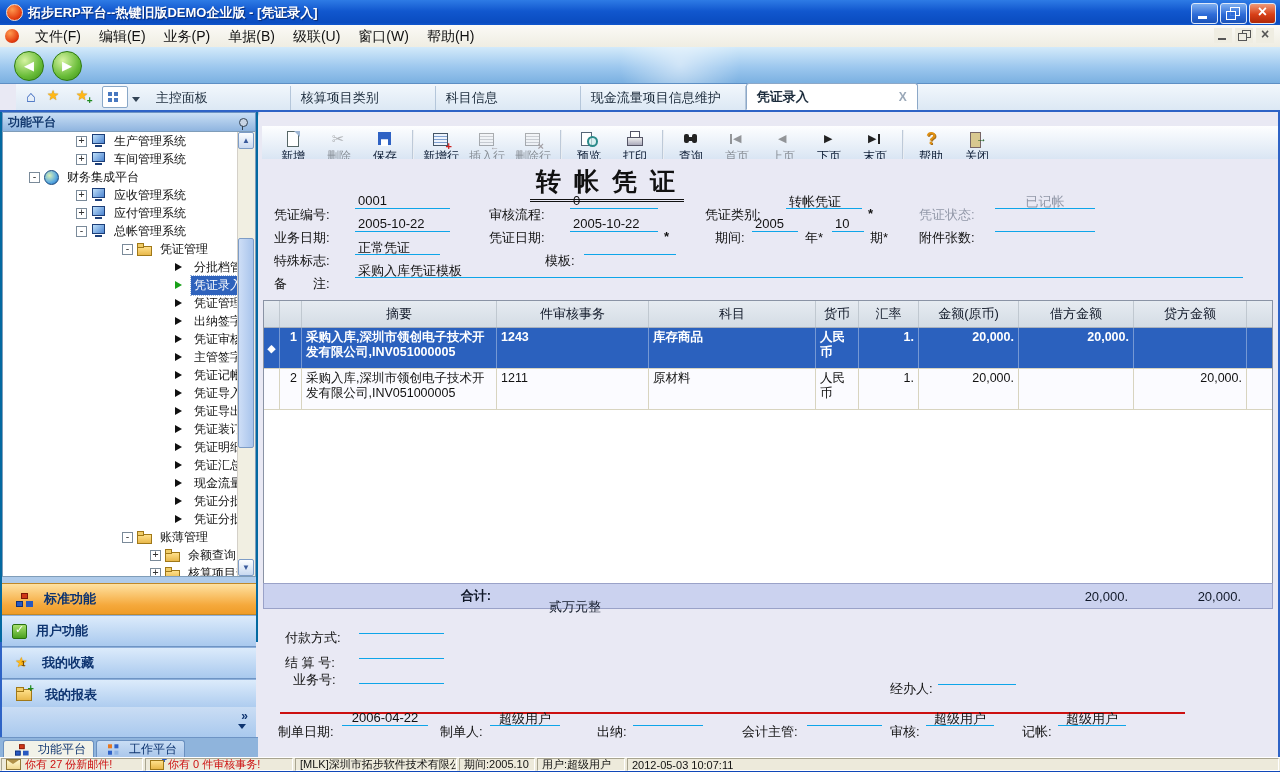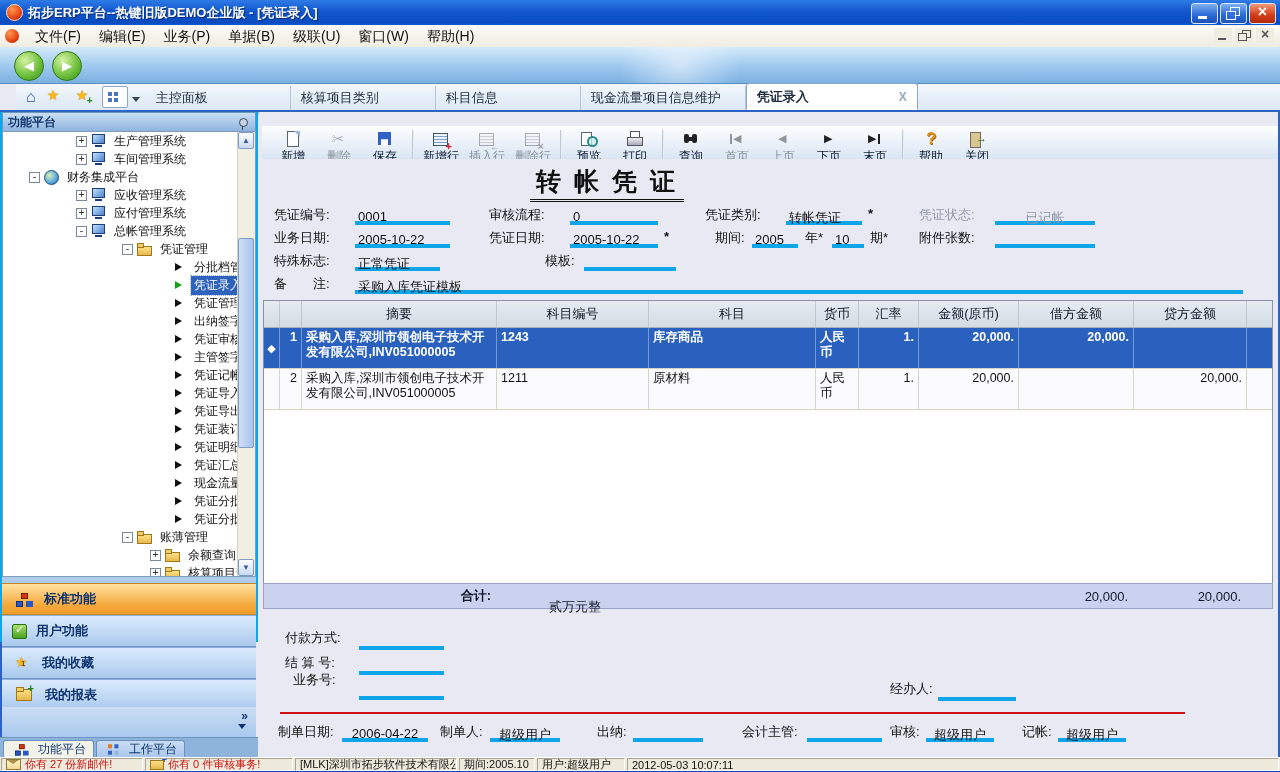--- a/index.html
+++ b/index.html
@@ -98,21 +98,21 @@
   .grid-caret::after{content:"";position:absolute;left:2px;top:9px;border:4px solid transparent;border-top:5px solid #345;}
   .tabs{display:flex;align-items:flex-end;height:26px;}
   .tab{padding:0 24px 0 10px;line-height:24px;height:24px;font-size:13px;color:#1A2A3A;border-right:1px solid #B4C6DA;min-width:110px;}
   .tab.active{background:#FFFFFF;border:1px solid #8CA8C8;border-bottom:1px solid #FFF;border-radius:3px 3px 0 0;
     font-weight:bold;height:25px;display:flex;align-items:center;justify-content:space-between;min-width:150px;padding:0 10px;}
   .tab-x{color:#9AA8B8;font-weight:bold;font-size:12px;margin-left:40px;}
   .bodyline{position:absolute;left:0;top:110px;width:1280px;height:2px;background:#2E63C6;}
   .edge{position:absolute;top:112px;bottom:15px;width:2px;background:#2E63C6;}
 
   
-  .sidebar{position:absolute;left:0;top:112px;width:258px;height:530px;background:#0ea5e9;}
+  .sidebar{position:absolute;left:0;top:112px;width:258px;height:530px;background:#0369a1;}
   .side-header{position:absolute;left:2px;top:0;right:2px;height:19px;background:linear-gradient(#C9DFF5,#8CB2DE);
     border:1px solid #6E94C4;display:flex;align-items:center;justify-content:space-between;
     font-size:12px;font-weight:bold;color:#12386E;padding:0 5px;}
   .pin{width:7px;height:7px;border:1px solid #345;border-radius:50%;background:#C8D4E4;position:relative;margin-right:2px;}
   .pin::after{content:"";position:absolute;left:2px;top:7px;width:1px;height:4px;background:#345;}
   .tree{position:absolute;left:2px;top:19px;width:254px;height:446px;background:#fff;border:1px solid #7F9DB9;
     overflow:hidden;box-sizing:border-box;}
   .titem{height:18px;display:flex;align-items:center;font-size:12px;color:#111;white-space:nowrap;}
   .lvl1{padding-left:26px;}.lvl2{padding-left:73px;}.lvl3{padding-left:119px;}.lvl4{padding-left:168px;}.lvl4f{padding-left:147px;}
   .expand{width:9px;height:9px;border:1px solid #7A8A99;background:#fff;font-size:10px;line-height:7px;
@@ -192,21 +192,21 @@
   .exit::before{content:"";position:absolute;left:3px;top:2px;width:9px;height:14px;background:#D8C890;border:1px solid #766;}
   .exit::after{content:"→";position:absolute;left:9px;top:2px;color:#151;font-weight:bold;font-size:11px;}
 
   
   .form{position:absolute;left:0;top:47px;right:0;bottom:0;background:#E9E9F4;font-size:13px;color:#111;}
   .v-title{position:absolute;left:0;top:6px;width:690px;text-align:center;}
   .v-title span{display:inline-block;font-size:25px;font-weight:bold;letter-spacing:3px;
     border-bottom:3px double #111;padding:0 6px 1px;}
   .flab{position:absolute;white-space:nowrap;}
   .gray{color:#9298A8;}
-  .fline{position:absolute;border-bottom:4px solid #0ea5e9;height:16px;padding:0 3px;white-space:nowrap;box-sizing:border-box;margin-top:16px;}
+  .fline{position:absolute;border-bottom:1px solid #0ea5e9;height:16px;padding:0 3px;white-space:nowrap;box-sizing:border-box;}
   .ctr{text-align:center;}
   .star{position:absolute;font-weight:bold;}
 
   
   .grid{position:absolute;left:1px;top:141px;width:1010px;background:#fff;border:1px solid #8A93A5;box-sizing:border-box;}
   .ghead{display:flex;height:26px;background:linear-gradient(#E6EBF1,#D4DCE4);border-bottom:1px solid #AAB2BE;}
   .gh{border-right:1px solid #C0C8D0;display:flex;align-items:center;justify-content:center;font-size:13px;color:#101828;box-sizing:border-box;}
   .grow{display:flex;min-height:40px;background:#FBFBFF;border-bottom:1px solid #D8D4C0;font-size:12.5px;}
   .gc{border-right:1px solid #D8D4C0;padding:2px 4px;box-sizing:border-box;overflow:hidden;line-height:15px;}
   .num{text-align:right;}
@@ -724,21 +724,21 @@
     <span class="fline" style="left:93px;top:103px;width:888px;">采购入库凭证模板</span>
 
     <div class="grid">
       <div class="ghead">
         <span class="gh c0"></span>
         <span class="gh c1"></span>
         <span style="display:flex;">
 
             <span class="gh c2">摘要</span>
 
-            <span class="gh c3">科目编号</span>
+            <span class="gh c3">件审核事务</span>
 
             <span class="gh c4">科目</span>
 
             <span class="gh c5">货币</span>
 
             <span class="gh c6">汇率</span>
 
             <span class="gh c7">金额(原币)</span>
 
             <span class="gh c8">借方金额</span>

